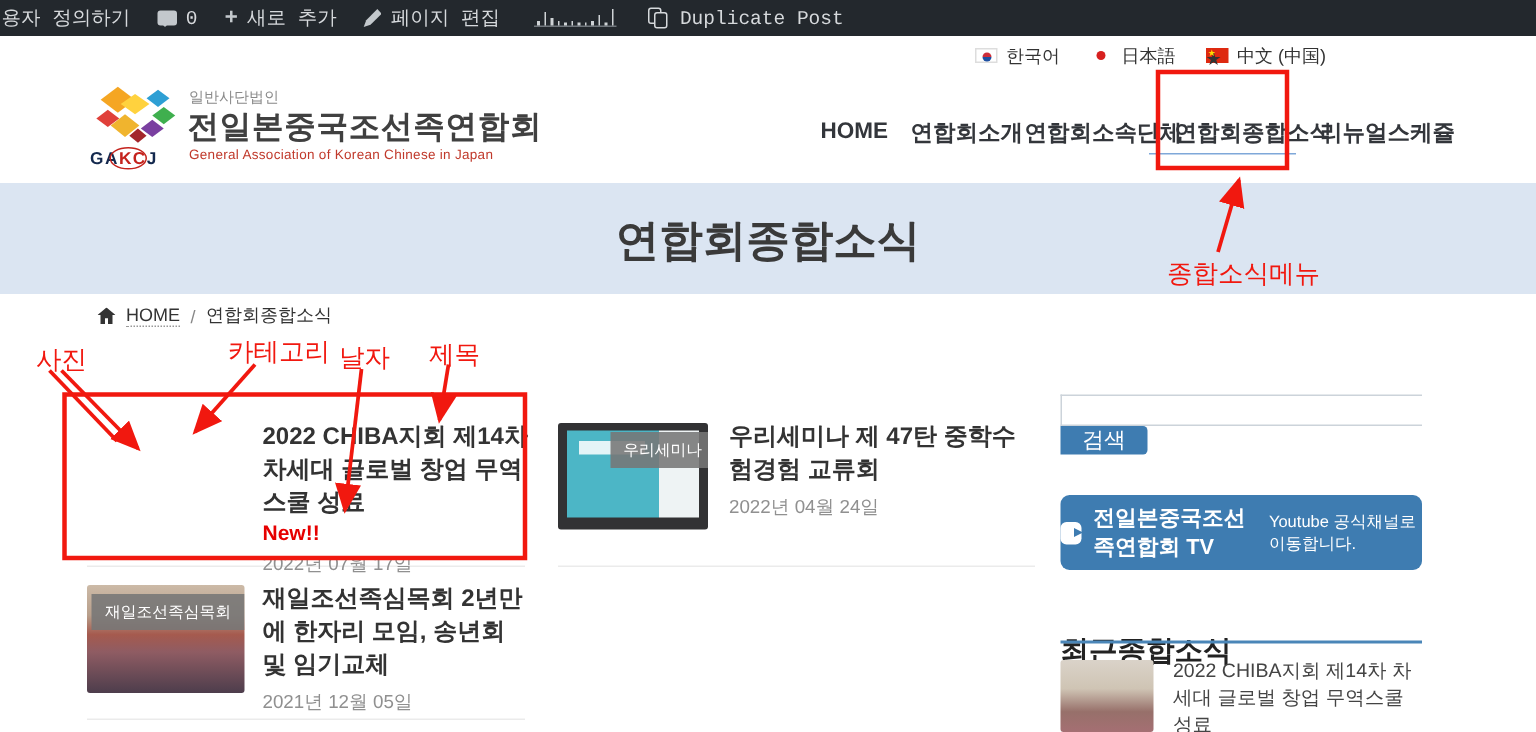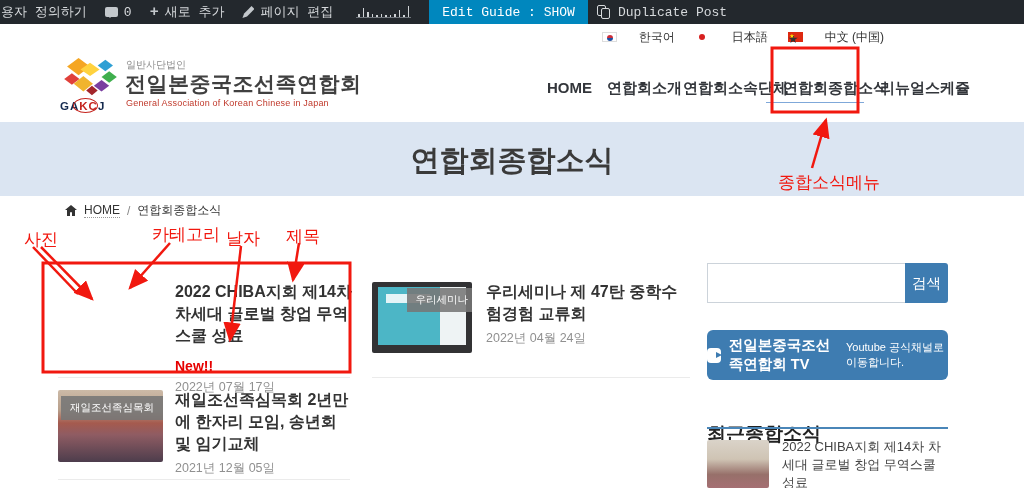--- a/index.html
+++ b/index.html
@@ -21,21 +21,21 @@
   .editguide { background:#0087be; color:#fff; padding:0 13px; height:100%; display:flex; align-items:center; margin-left:6px; }
   .pages-icon { position:relative; width:15px; height:15px; }
   .pages-icon s { position:absolute; width:9px; height:11px; border:1.4px solid #d6d9dc; border-radius:2px; background:#23282d; }
   .pages-icon s:first-child { left:0; top:0; }
   .pages-icon s:last-child { left:4px; top:3px; }
 
   
   .langbar { position:absolute; left:0; top:24px; width:1024px; height:26px; background:#fff;
     display:flex; align-items:center; justify-content:flex-end; padding-right:140px; gap:20px;
     font-size:12px; color:#333; }
-  .lang { display:flex; align-items:center; gap:22px; cursor:pointer; }
+  .lang { display:flex; align-items:center; gap:6px; cursor:pointer; }
   .flag { width:15px; height:10px; display:inline-block; position:relative; border:0.5px solid #ddd; }
   .flag-kr { background:#fff; }
   .flag-kr:after { content:""; position:absolute; left:4px; top:1.5px; width:6px; height:6px; border-radius:50%;
     background:linear-gradient(180deg,#cd2e3a 50%,#1e50a2 50%); }
   .flag-jp { background:#fff; border:none; }
   .flag-jp:after { content:""; position:absolute; left:4px; top:2px; width:6px; height:6px; border-radius:50%; background:#d7201f; }
   .flag-cn { background:#de2910; border:none; }
   .flag-cn:after { content:""; position:absolute; left:1.5px; top:0.5px; color:#ffde00; font-size:6px; line-height:6px; content:"★"; }
 
   
@@ -69,25 +69,25 @@
   .cat { position:absolute; top:6px; right:-5px; background:rgba(118,118,118,0.88); color:#fff;
     font-size:10.5px; padding:5px 9px; white-space:nowrap; z-index:2; }
   .t1 { background:linear-gradient(180deg,#9b8171 0%,#8d7365 42%,#7a6a6e 55%,#4e5570 72%,#56496b 100%); }
   .t2 { background:#323234; padding:5px 6px 8px 6px; }
   .t2 .screen { width:100%; height:100%; background:linear-gradient(90deg,#4cb6c6 0 70%,#eef3f4 70% 100%); position:relative; }
   .t2 .screen:after { content:""; position:absolute; left:8px; top:7px; width:44px; height:9px; background:rgba(255,255,255,0.85); }
   .t3 { background:linear-gradient(180deg,#ccbaa7 0%,#b89f8b 28%,#a55a4e 46%,#8f5c63 62%,#4d3d4c 100%); }
   .t4 { background:linear-gradient(180deg,#a9acaf 0%,#9b9ea1 38%,#61705f 54%,#6e5440 70%,#7c5e45 100%); }
   .txt { position:absolute; top:0; }
   .post-title { font-size:16px; font-weight:bold; color:#333; line-height:22px; }
-  .badge { margin-top:11px; font-size:14px; font-weight:bold; color:#e60000; }
+  .badge { margin-top:0; font-size:14px; font-weight:bold; color:#e60000; }
   .date { margin-top:5px; font-size:12.5px; color:#909090; }
 
   
-  .search-box { position:absolute; left:707px; top:263px; width:241px; height:40px; display:flex; }
+  .search-box { position:absolute; left:707px; top:263px; width:241px; height:40px; display:flex;flex-direction:column; }
   .search-input { flex:1; border:1px solid #ccd3da; border-right:none; background:#fff; outline:none; padding:0 8px; font-size:14px; }
   .search-btn { width:58px; background:#3e7cb1; color:#fff; border:none; font-size:14.5px; cursor:pointer; border-radius:0 3px 3px 0; }
   .yt-banner { position:absolute; left:707px; top:330px; width:241px; height:50px; background:#3e7cb1; border-radius:6px;
     color:#fff; display:flex; flex-direction:row; align-items:center; justify-content:center; gap:3px; cursor:pointer; }
   .yt-row { display:flex; align-items:center; gap:8px; font-size:14.5px; font-weight:bold; }
   .yt-icon { width:22px; height:15px; background:#fff; border-radius:4px; position:relative; }
   .yt-icon:after { content:""; position:absolute; left:8.5px; top:4px; border-left:6px solid #3e7cb1;
     border-top:3.5px solid transparent; border-bottom:3.5px solid transparent; }
   .yt-sub { font-size:11px; font-weight:normal; }
   .recent-h { position:absolute; left:707px; top:421px; font-size:19px; font-weight:bold; color:#222; }
@@ -128,23 +128,20 @@
         <i style="height:3px"></i>
       <i style="height:2px"></i>
         <i style="height:3px"></i>
         <i style="height:2px"></i>
         <i style="height:2px"></i>
       <i style="height:3px"></i>
         <i style="height:7px"></i>
         <i style="height:2px"></i>
         <i style="height:11px"></i>
     </div>
-    <div class="editguide">
-      <span>Edit Guide : SHOW</span>
-    </div>
     <div class="ab-item">
       <span class="pages-icon">
           <s></s>
           <s></s>
         </span>
       <span>Duplicate Post</span>
     </div>
   </div>
 
   <div class="langbar">

